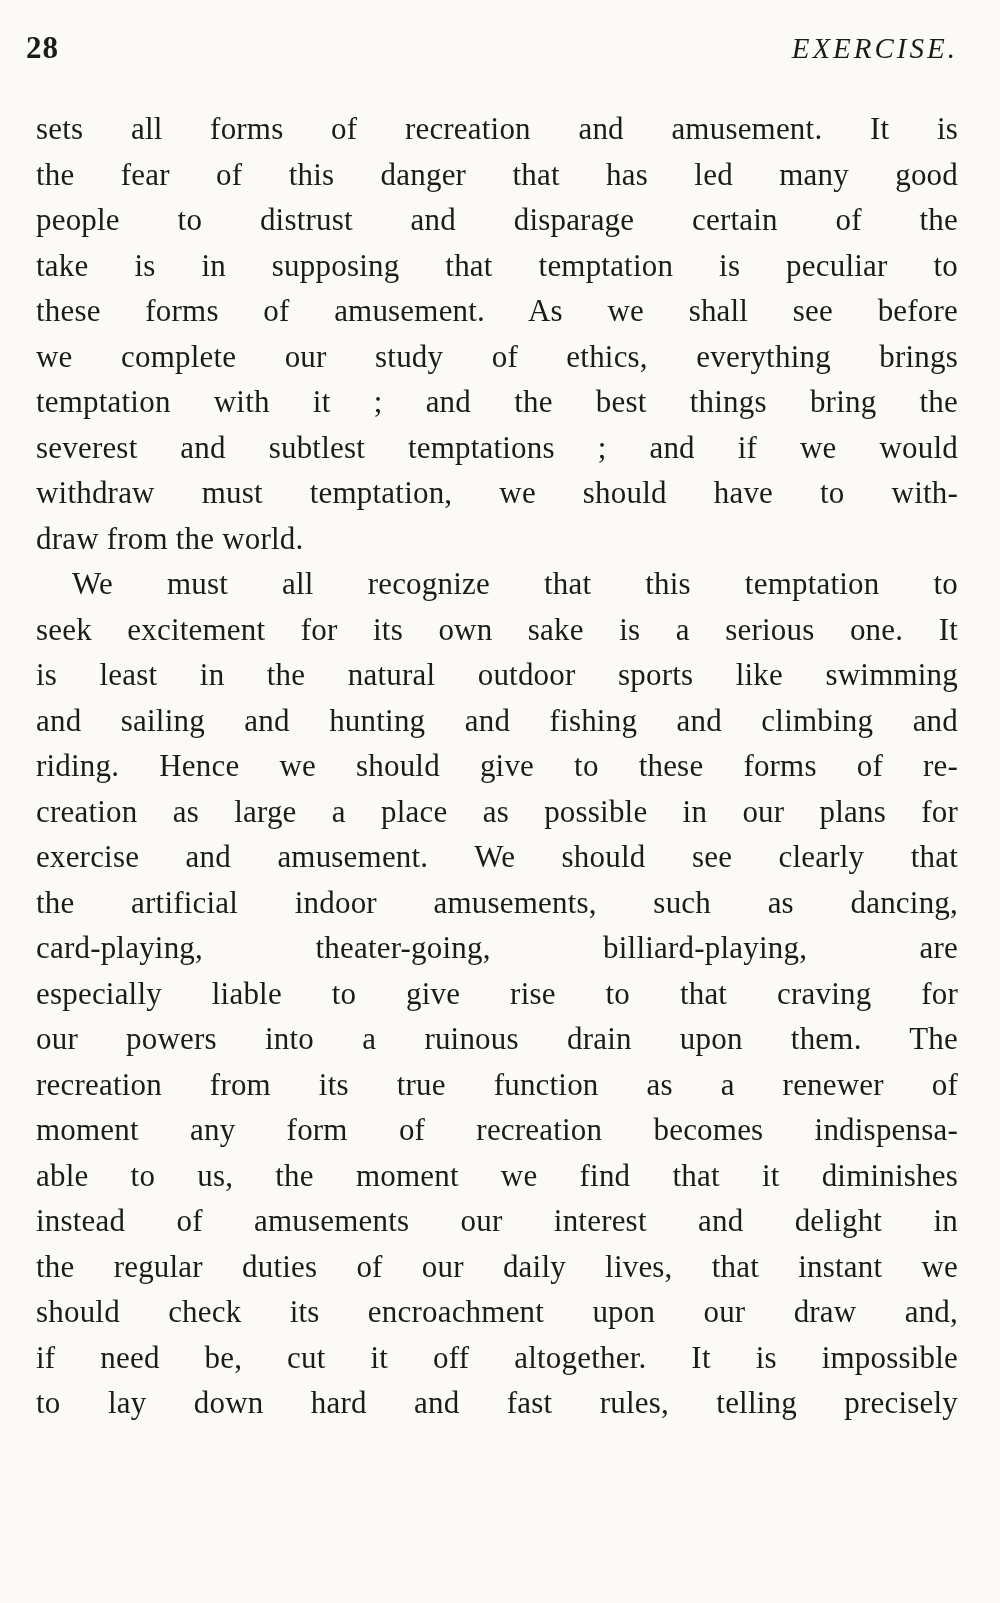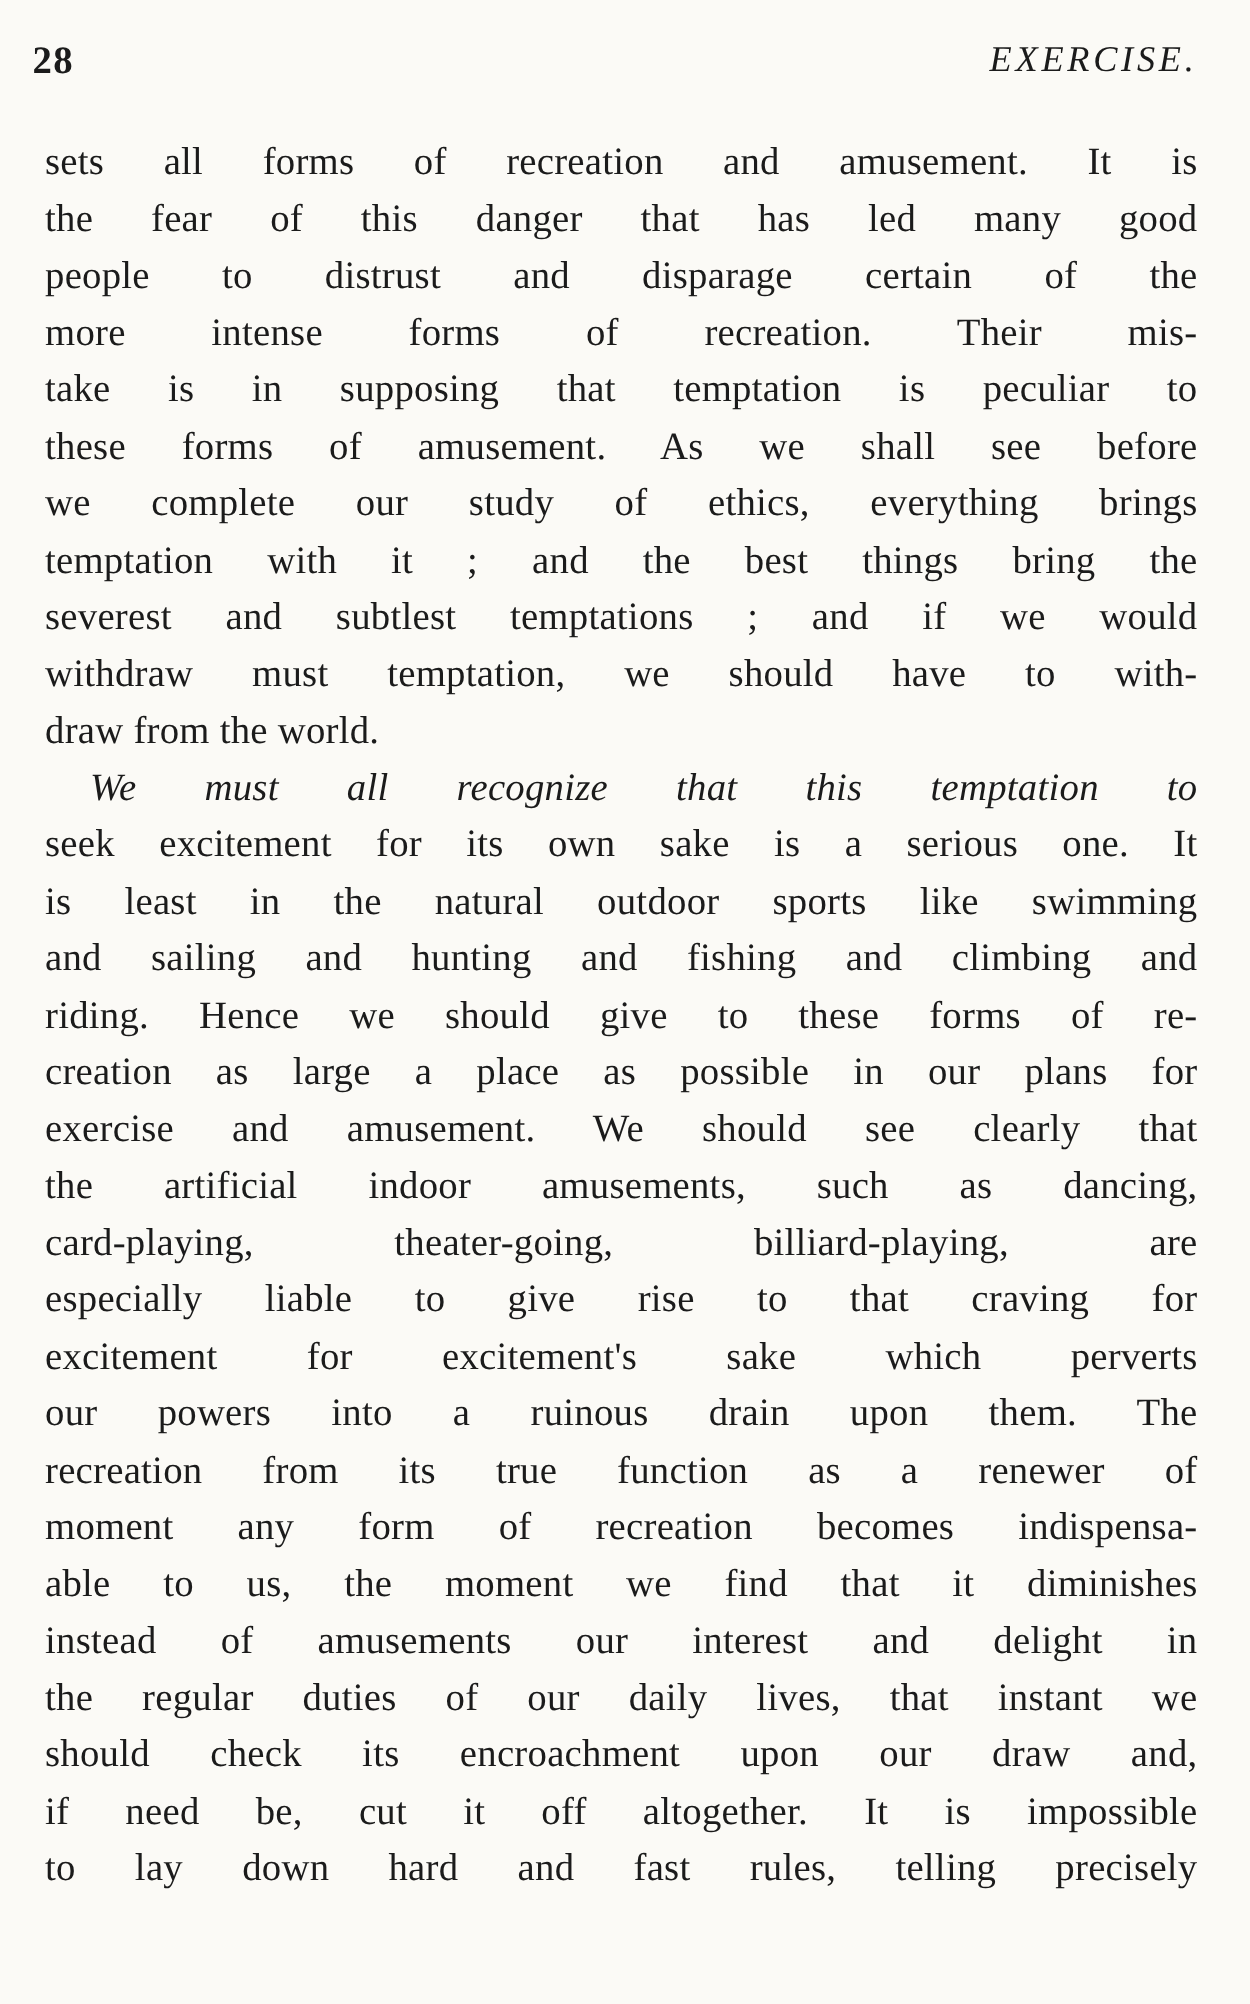--- a/index.html
+++ b/index.html
@@ -52,60 +52,57 @@
     font-size: 31px;
     line-height: 45.5px;
     height: 45.5px;
     text-align: justify;
     text-align-last: justify;
     letter-spacing: 0.2px;
     white-space: nowrap;
   }
   .line.indent {
     padding-left: 36px;
-    font-style: italic;
   }
   .line.last {
     text-align-last: left;
   }
 </style>
 </head>
 <body style="background: rgb(251, 250, 246); color: rgb(27, 27, 27);">
 
 <div class="page">
   <div class="page-head">
     <span class="page-number">28</span>
     <span class="running-head">EXERCISE.</span>
   </div>
   <div class="body-text" id="body-text">
       <div class="paragraph">
         <div class="line">sets all forms of recreation and amusement. It is</div>
         <div class="line">the fear of this danger that has led many good</div>
         <div class="line">people to distrust and disparage certain of the</div>
-        <div class="line">more intense forms of recreation. Their mis-</div>
         <div class="line">take is in supposing that temptation is peculiar to</div>
         <div class="line">these forms of amusement. As we shall see before</div>
         <div class="line">we complete our study of ethics, everything brings</div>
         <div class="line">temptation with it ; and the best things bring the</div>
         <div class="line">severest and subtlest temptations ; and if we would</div>
         <div class="line">withdraw must temptation, we should have to with-</div>
         <div class="line last">draw from the world.</div>
       </div>
       <div class="paragraph">
         <div class="line indent">We must all recognize that this temptation to</div>
         <div class="line">seek excitement for its own sake is a serious one. It</div>
         <div class="line">is least in the natural outdoor sports like swimming</div>
         <div class="line">and sailing and hunting and fishing and climbing and</div>
         <div class="line">riding. Hence we should give to these forms of re-</div>
         <div class="line">creation as large a place as possible in our plans for</div>
         <div class="line">exercise and amusement. We should see clearly that</div>
         <div class="line">the artificial indoor amusements, such as dancing,</div>
         <div class="line">card-playing, theater-going, billiard-playing, are</div>
         <div class="line">especially liable to give rise to that craving for</div>
-        <div class="line">excitement for excitement's sake which perverts</div>
         <div class="line">our powers into a ruinous drain upon them. The</div>
         <div class="line">recreation from its true function as a renewer of</div>
         <div class="line">moment any form of recreation becomes indispensa-</div>
         <div class="line">able to us, the moment we find that it diminishes</div>
         <div class="line">instead of amusements our interest and delight in</div>
         <div class="line">the regular duties of our daily lives, that instant we</div>
         <div class="line">should check its encroachment upon our draw and,</div>
         <div class="line">if need be, cut it off altogether. It is impossible</div>
         <div class="line">to lay down hard and fast rules, telling precisely</div>
       </div>

